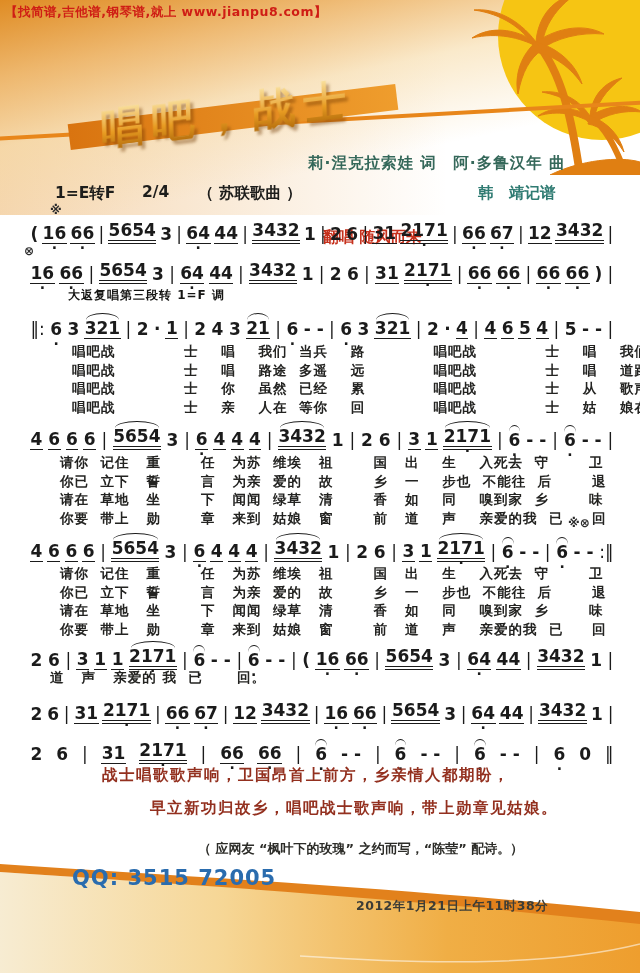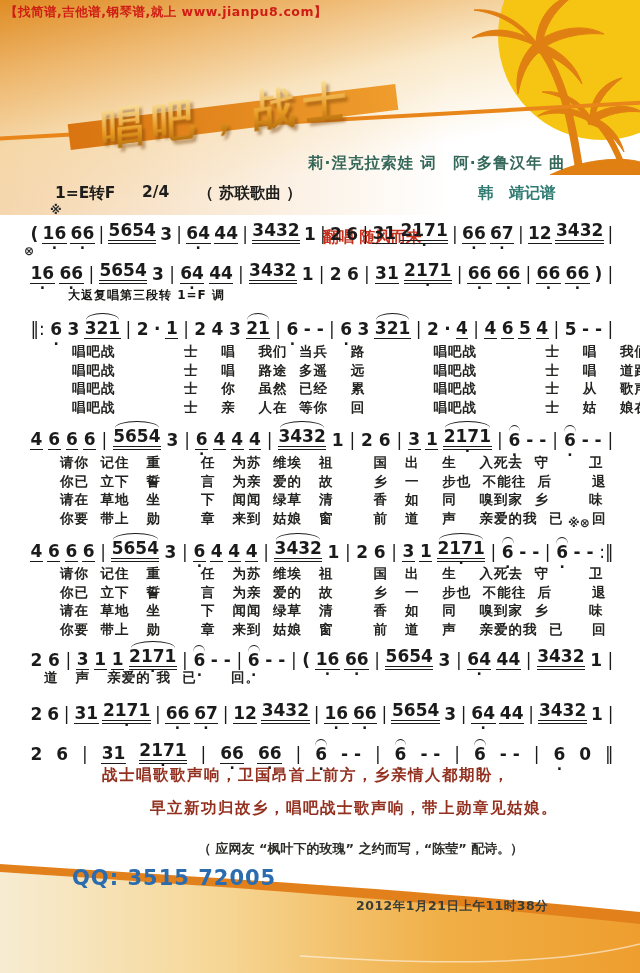--- a/index.html
+++ b/index.html
@@ -40,21 +40,21 @@
   .dl::after{content:"·";position:absolute;left:50%;transform:translateX(-50%);
        bottom:-12px;font-size:14px;line-height:1;}
   .tie::before{content:"";position:absolute;left:4%;right:4%;top:-7px;height:6px;
        border-top:1.7px solid #1b1b1b;border-radius:50% 50% 0 0/100% 100% 0 0;}
   .mark{position:absolute;font-size:12px;font-weight:700;color:#2b2b2b;}
   .annot{position:absolute;top:287px;left:68px;font-size:12px;font-weight:700;color:#151513;letter-spacing:1px;}
   
   .lyrblock{position:absolute;left:60px;}
   .lyr{white-space:pre;font-size:13.5px;font-weight:700;color:#232321;
        line-height:18.6px;letter-spacing:1px;}
-  .coda{position:absolute;top:669px;left:44px;font-size:13.5px;font-weight:700;
+  .coda{position:absolute;top:669px;left:50px;font-size:13.5px;font-weight:700;
        color:#232321;white-space:pre;letter-spacing:1px;}
   .poem{position:absolute;font-size:15.5px;font-weight:700;color:#93301f;letter-spacing:1.5px;}
   .note{position:absolute;top:840px;left:198px;font-size:13px;font-weight:700;color:#2c2c28;}
   
   .swoosh{position:absolute;left:0;bottom:0;width:640px;height:113px;}
   .qq{position:absolute;top:866px;left:72px;font-size:21px;font-weight:800;
        color:#2a6cae;letter-spacing:1px;z-index:5;}
   .date{position:absolute;top:898px;left:356px;font-size:12.5px;font-weight:700;
        color:#3c3c36;z-index:5;letter-spacing:.5px;}
 </style>

